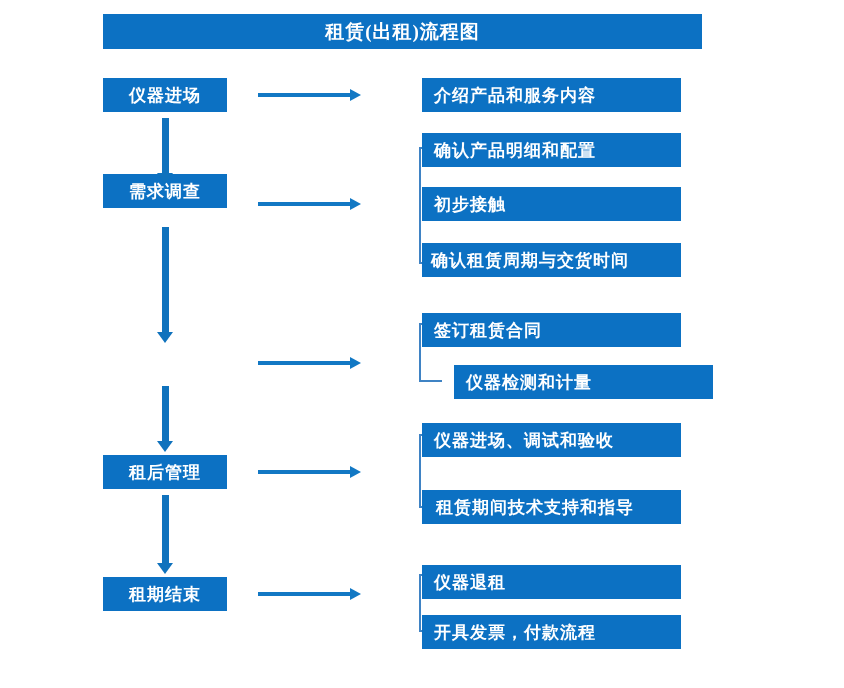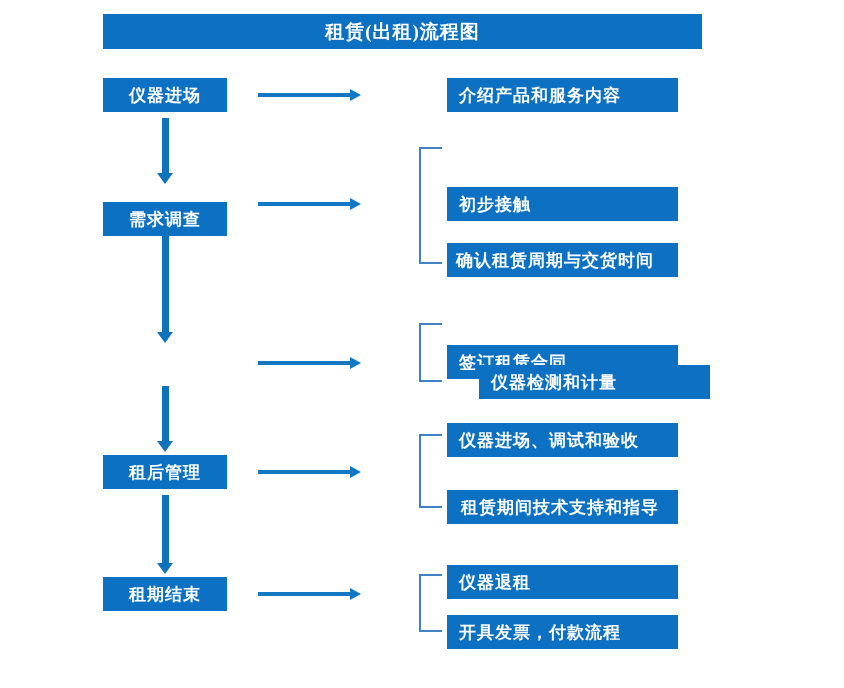--- a/index.html
+++ b/index.html
@@ -33,21 +33,21 @@
 
   
   .stage-box{
     left:103px;width:124px;height:34px;
     justify-content:center;
     font-size:17px;
   }
 
   
   .detail-box{
-    left:447px;width:231px;height:34px;
+    left:422px;width:259px;height:34px;
     justify-content:flex-start;
     padding-left:12px;
     font-size:17px;
   }
 
   
   .v-arrow{
     position:absolute;
     width:16px;
   }
@@ -99,21 +99,21 @@
 </style>
 </head>
 <body>
 
 <div id="canvas">
 
   <div class="box title-bar">租赁(出租)流程图</div>
 
   <div class="box stage-box" style="top:78px;">仪器进场</div>
 
-  <div class="box stage-box" style="top:202px;">需求调查</div>
+  <div class="box stage-box" style="top:174px;">需求调查</div>
 
 
   <div class="box stage-box" style="top:455px;">租后管理</div>
 
   <div class="box stage-box" style="top:577px;">租期结束</div>
 
   <div class="v-arrow" style="left:157px;top:118px;height:66px;">
     <div class="stem" style="height:55px;"></div>
     <div class="head" style="top:55px;"></div>
   </div>
@@ -161,26 +161,27 @@
   <div class="bracket" style="top:147px;height:117px;"></div>
 
   <div class="bracket" style="top:323px;height:59px;"></div>
 
   <div class="bracket" style="top:434px;height:74px;"></div>
 
   <div class="bracket" style="top:574px;height:58px;"></div>
 
   <div class="box detail-box" style="top:78px;">介绍产品和服务内容</div>
 
+  <div class="box detail-box" style="top:133px;">确认产品明细和配置</div>
 
   <div class="box detail-box" style="top:187px;">初步接触</div>
 
   <div class="box detail-box" style="top:243px;padding-left:9px;">确认租赁周期与交货时间</div>
 
-  <div class="box detail-box" style="top:313px;margin-top:32px;">签订租赁合同</div>
+  <div class="box detail-box" style="top:313px;">签订租赁合同</div>
 
   <div class="box detail-box" style="top:365px;margin-left:32px;">仪器检测和计量</div>
 
   <div class="box detail-box" style="top:423px;">仪器进场、调试和验收</div>
 
   <div class="box detail-box" style="top:490px;padding-left:14px;">租赁期间技术支持和指导</div>
 
   <div class="box detail-box" style="top:565px;">仪器退租</div>
 
   <div class="box detail-box" style="top:615px;">开具发票，付款流程</div>

